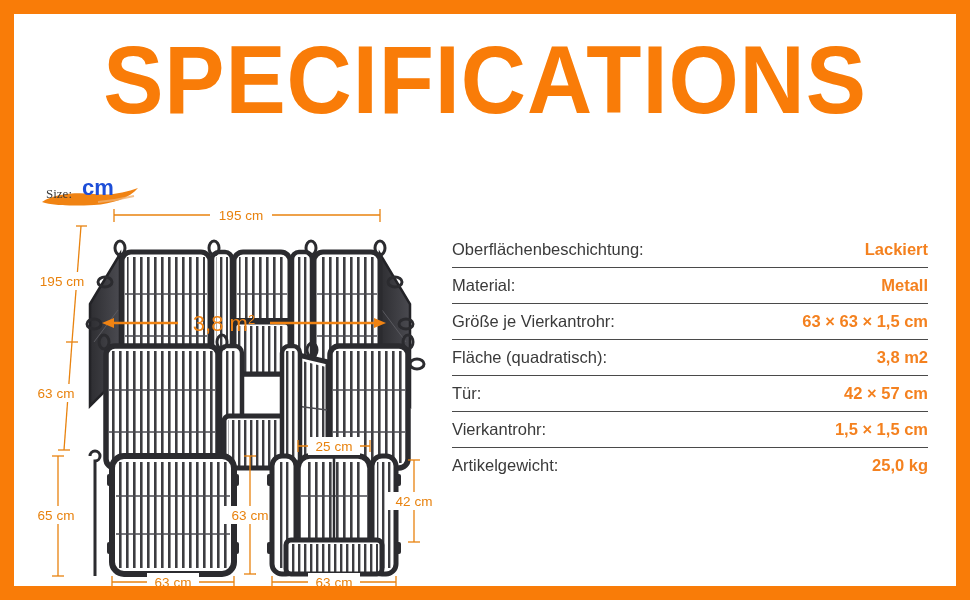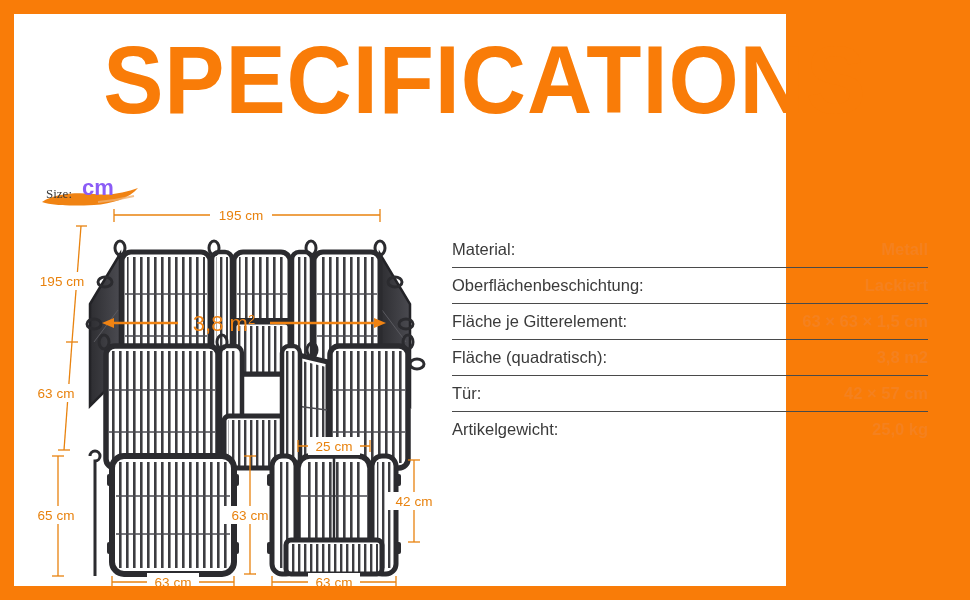--- a/index.html
+++ b/index.html
@@ -8,21 +8,21 @@
     background:#ffffff;
     font-family:"Liberation Sans","DejaVu Sans",sans-serif;
   }
   #page{
     position:relative;width:970px;height:600px;
     background:#F97C08;
     box-sizing:border-box;
   }
   #inner{
     position:absolute;left:14px;top:14px;
-    width:772px;height:572px;
+    width:942px;height:572px;
     background:#ffffff;
   }
 
   
   #title{
     position:absolute;left:0;top:16px;width:942px;
     text-align:center;
     color:#F97C08;
     font-family:"Liberation Sans","DejaVu Sans",sans-serif;
     font-weight:bold;
@@ -39,21 +39,21 @@
   #size-badge{
     position:absolute;left:24px;top:158px;width:120px;height:44px;
   }
   #size-badge svg{position:absolute;left:0;top:0;}
   #size-badge .lbl{
     position:absolute;left:8px;top:14px;
     font-size:13px;color:#3a3a3a;font-weight:normal;font-family:Liberation Serif, serif;
   }
   #size-badge .unit{
     position:absolute;left:44px;top:3px;
-    font-size:22px;color:#8b5cf6;font-weight:bold;
+    font-size:22px;color:#1d4ed8;font-weight:bold;
   }
 
   
   #diagram{position:absolute;left:14px;top:180px;width:420px;height:392px;}
   #diagram svg{position:absolute;left:0;top:0;}
 
   .dimtext{
     font-family:"Liberation Sans","DejaVu Sans",sans-serif;
     font-size:13.5px;fill:#E8820E;font-weight:normal;
   }
@@ -359,45 +359,49 @@
           <line x1="380" y1="348" x2="392" y2="348"></line>
         </g>
         <rect x="360" y="298" width="52" height="18" fill="#ffffff"></rect>
         <text class="dimtext" x="386" y="312" text-anchor="middle">42 cm</text>
       </svg>
     </div>
 
     <div id="spec-table">
 
       <div class="spec-row">
+        <span class="spec-label">Oberflächenbeschichtung:</span>
+        <span class="spec-value">Lackiert</span>
+      </div>
+
+      <div class="spec-row">
         <span class="spec-label">Material:</span>
         <span class="spec-value">Metall</span>
       </div>
 
       <div class="spec-row">
-        <span class="spec-label">Oberflächenbeschichtung:</span>
-        <span class="spec-value">Lackiert</span>
-      </div>
-
-      <div class="spec-row">
-        <span class="spec-label">Fläche je Gitterelement:</span>
+        <span class="spec-label">Größe je Vierkantrohr:</span>
         <span class="spec-value">63 × 63 × 1,5 cm</span>
       </div>
 
 
       <div class="spec-row">
         <span class="spec-label">Fläche (quadratisch):</span>
         <span class="spec-value">3,8 m2</span>
       </div>
 
       <div class="spec-row">
         <span class="spec-label">Tür:</span>
         <span class="spec-value">42 × 57 cm</span>
       </div>
 
+      <div class="spec-row">
+        <span class="spec-label">Vierkantrohr:</span>
+        <span class="spec-value">1,5 × 1,5 cm</span>
+      </div>
 
       <div class="spec-row">
         <span class="spec-label">Artikelgewicht:</span>
         <span class="spec-value">25,0 kg</span>
       </div>
 
     </div>
 
   </div>
 </div>

